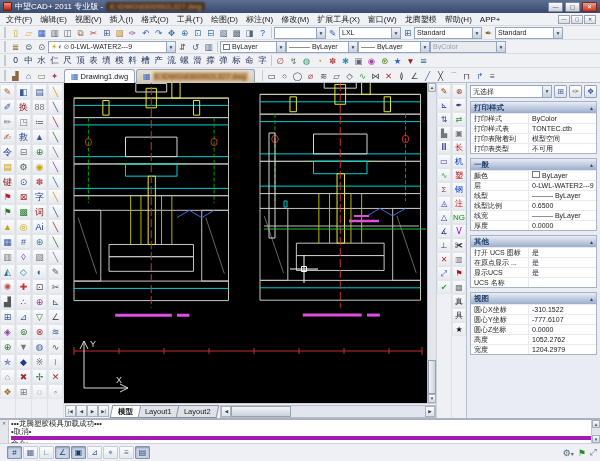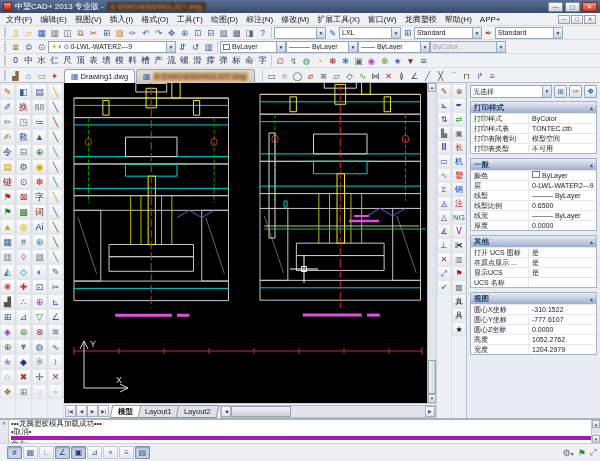--- a/index.html
+++ b/index.html
@@ -94,21 +94,21 @@
   .stog{width:15px;height:13px;line-height:12px;text-align:center;font-size:8px;border:1px solid #c6cbd4;background:linear-gradient(#fbfcfe,#e4e8ef);color:#44618c;flex:none;border-radius:1px}
   .stog.pressed{background:#c9d6ea;border-color:#8494ad;box-shadow:inset 0 1px 2px rgba(0,0,0,.3);color:#1c3a68}
   .status-right{margin-left:auto;display:flex;align-items:center;gap:4px;font-size:9px}
   .sric{color:#55637e}.sric.flag{color:#2a8a2a}
 </style>
 </head>
 <body>
 
 <div class="titlebar">
   <span class="app-icon"></span>
-  <span class="title-text">中望CAD+ 2013 专业版 -</span>
+  <span class="title-text">中望CAD+ 2011 专业版 -</span>
   <span class="title-file">E:\DWG\8300992L327.dwg</span>
   <span class="win-btns">
     <span class="win-btn">—</span>
     <span class="win-btn">▢</span>
     <span class="win-btn close">✕</span>
   </span>
 </div>
 
 <div class="menubar">
   <span>

